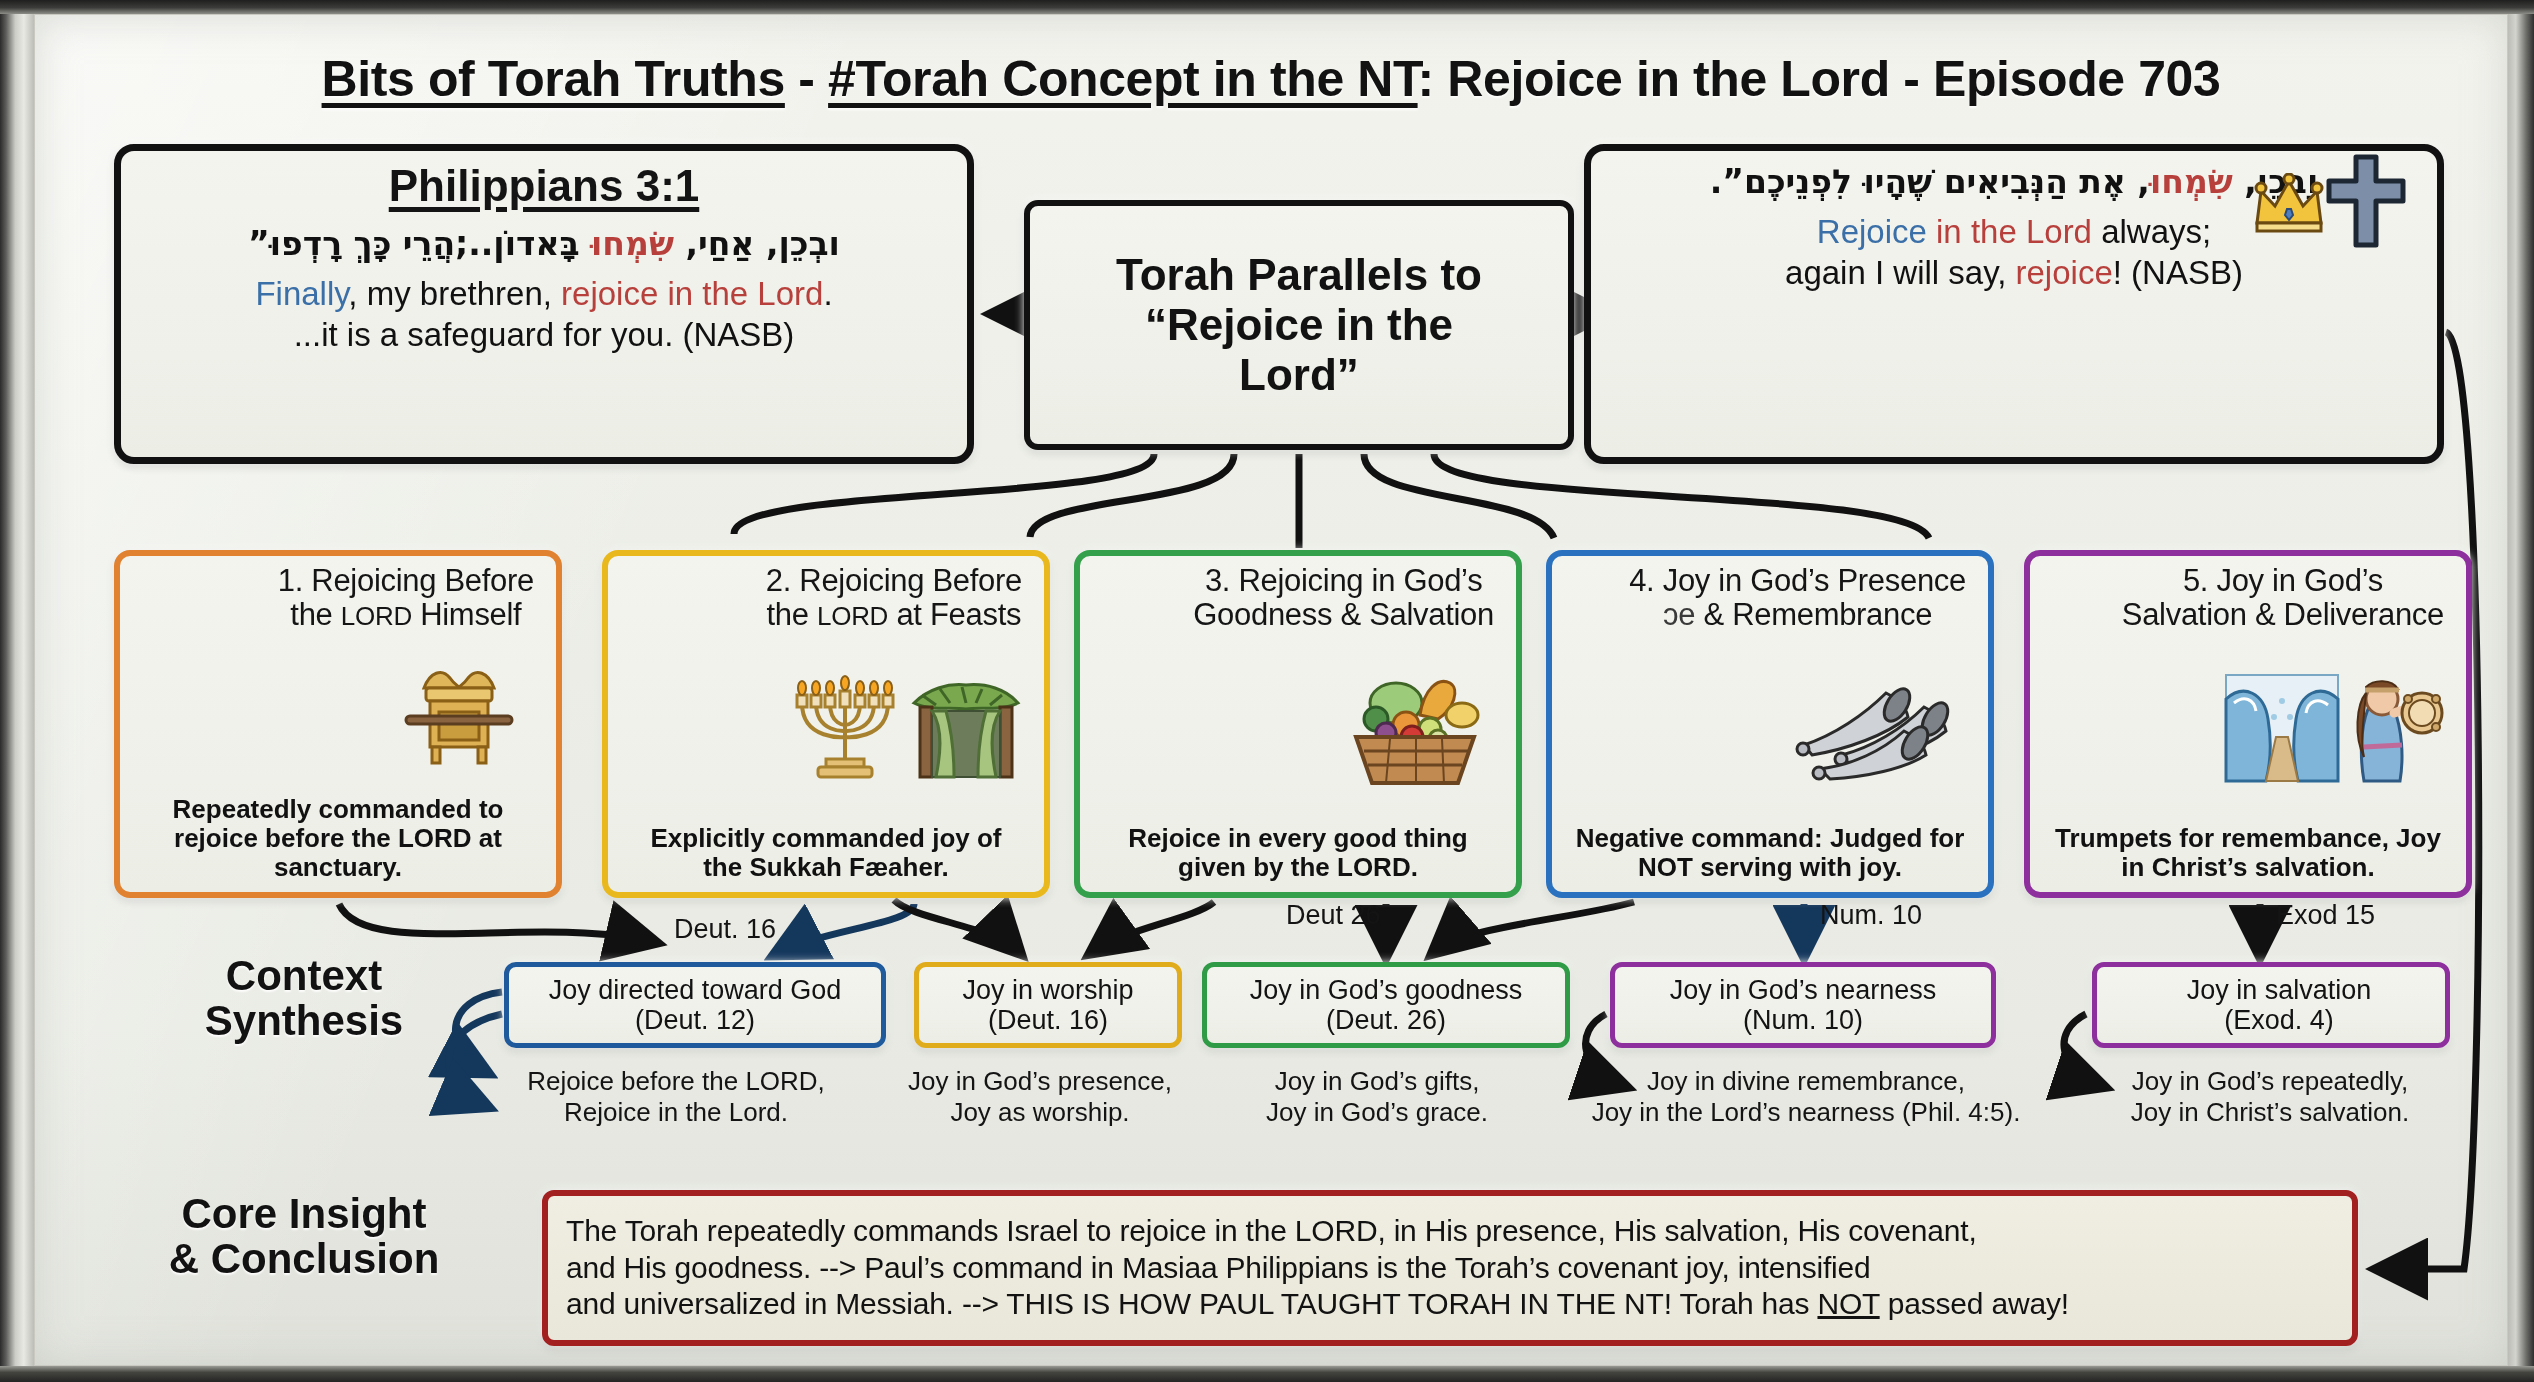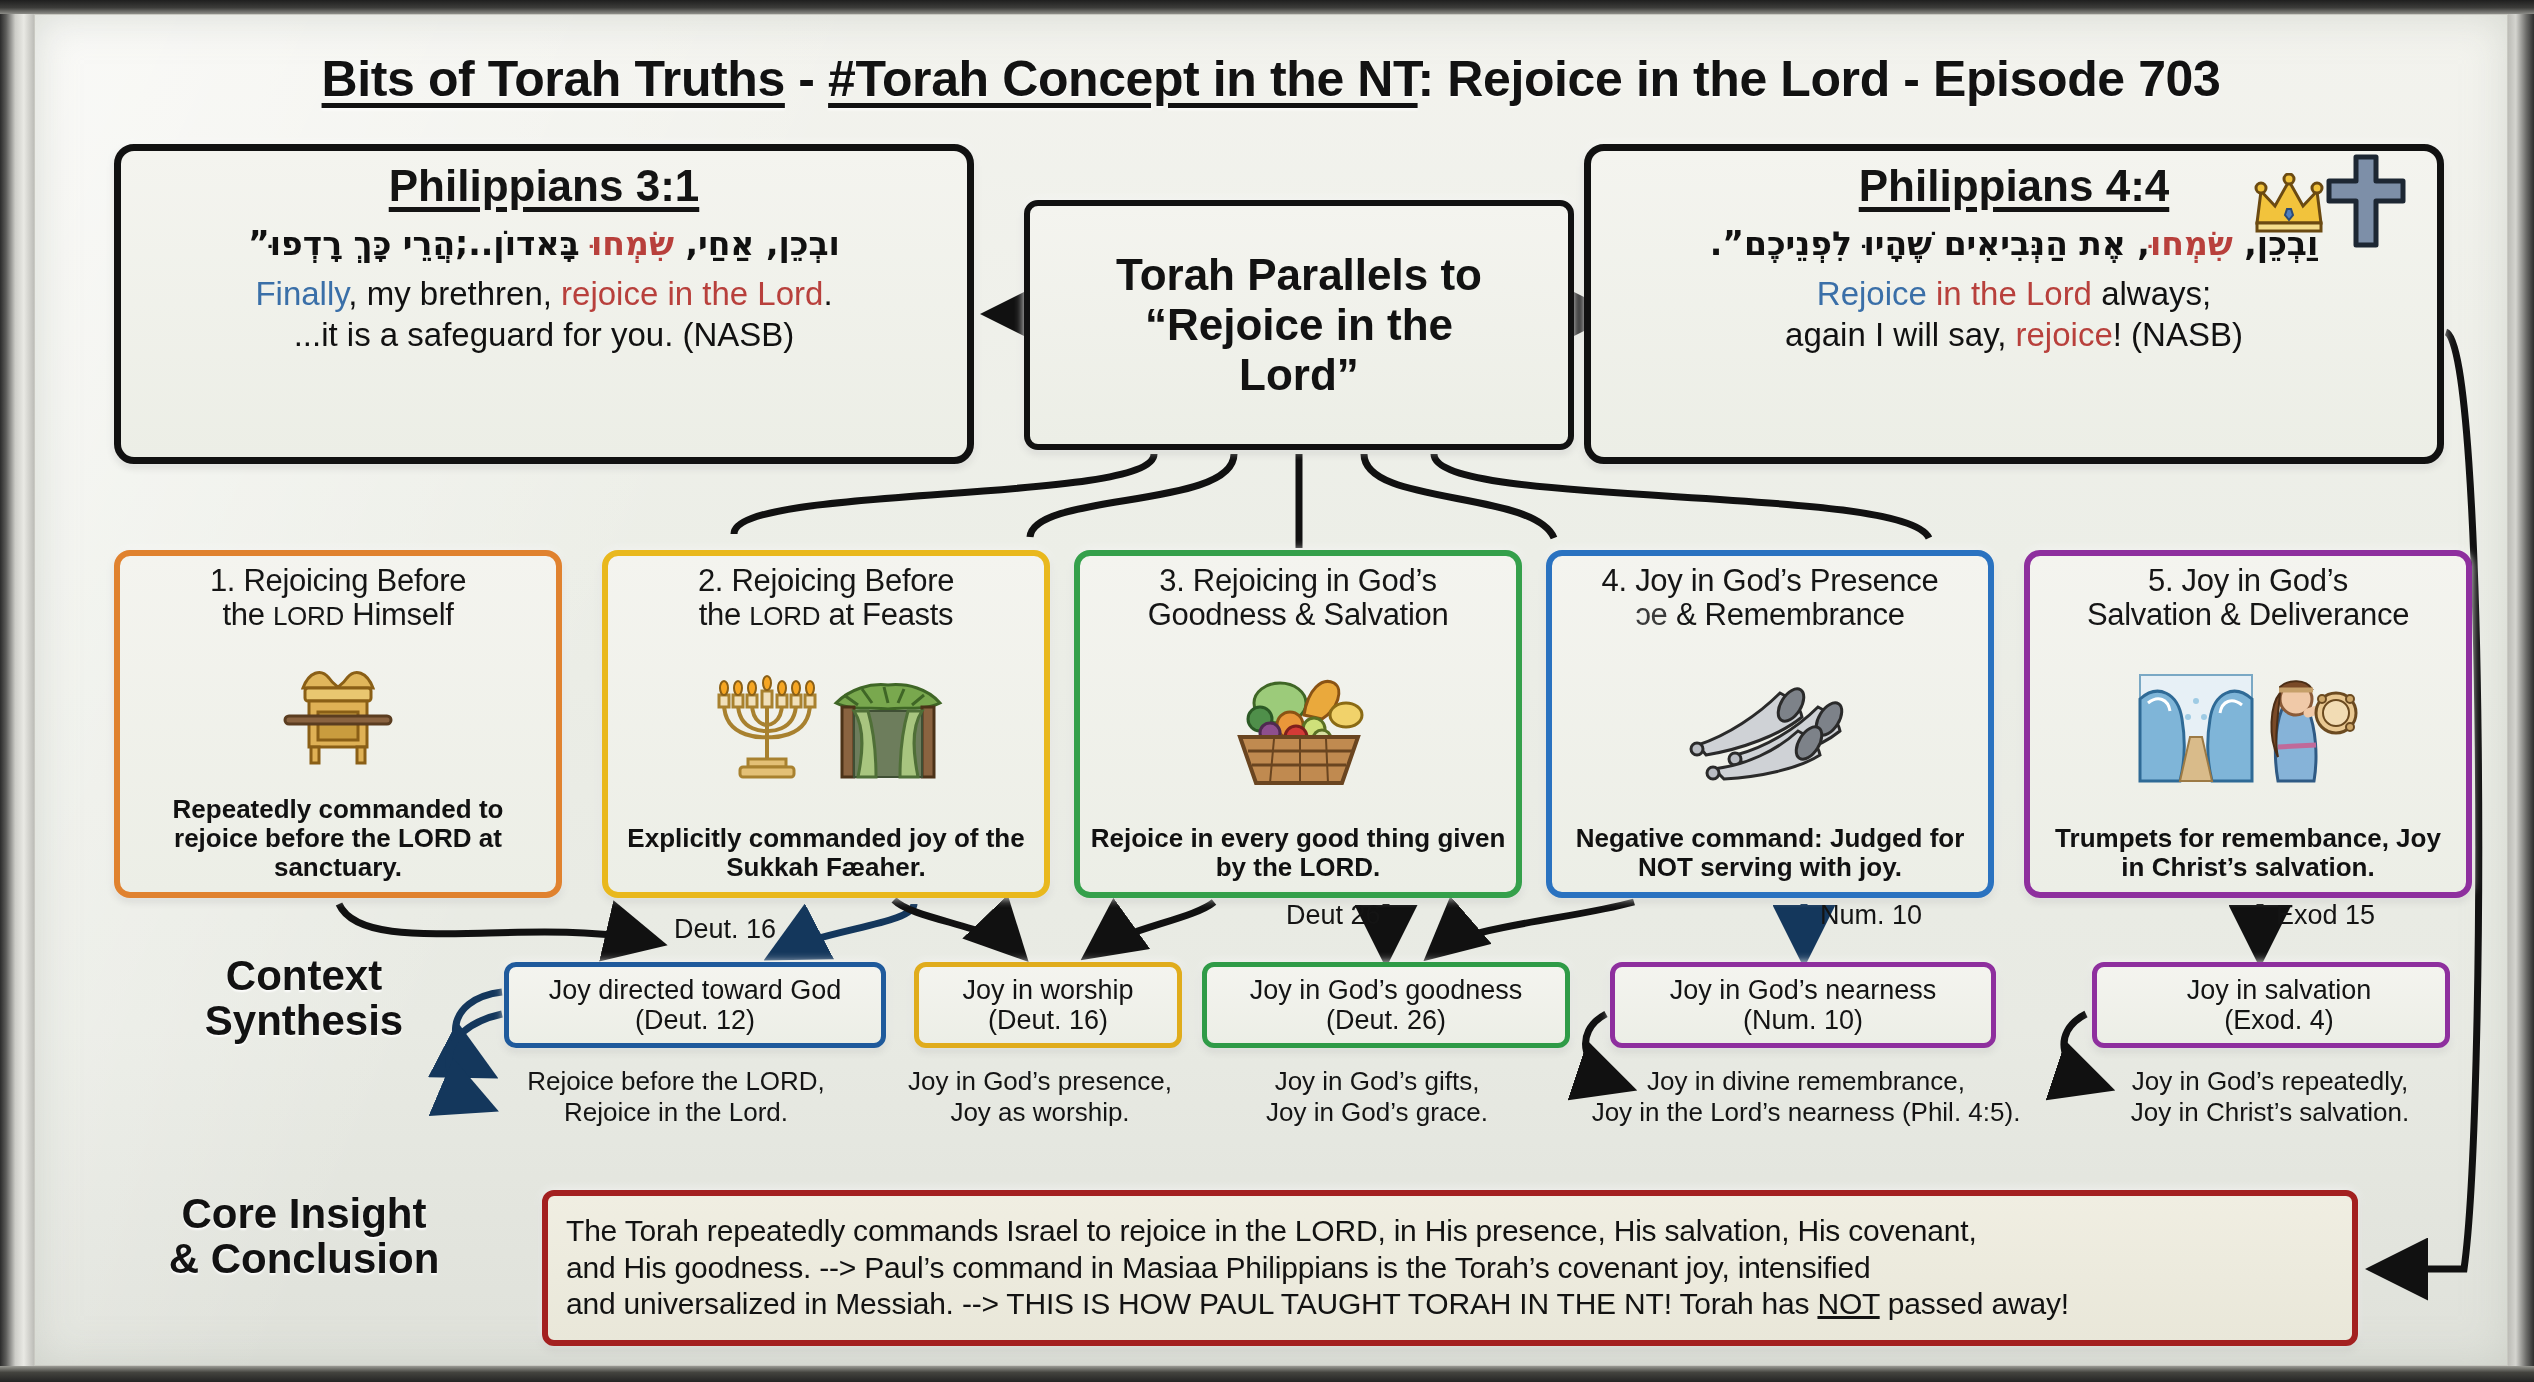--- a/index.html
+++ b/index.html
@@ -101,22 +101,22 @@
     display:flex; align-items:center; justify-content:center;
   }
   #hub .hubtxt{
     text-align:center; font-size:44px; font-weight:700; color:#121212; line-height:1.14;
   }
 
   
   .concept{
     top:536px; width:448px; height:348px;
     border-width:6px; border-style:solid; border-radius:16px;
-    display:flex; flex-direction:column; align-items:center;
-    padding:8px 10px 10px;
+    display:flex; flex-direction:column; align-items:flex-end;
+    padding:8px 22px 10px;
   }
   .concept .chead{
     text-align:center; font-size:31px; font-weight:400; color:#151515; line-height:1.1;
     letter-spacing:-.3px;
   }
   .concept .chead .sc{ font-size:26px; }
   .concept .cico{ flex:1; display:flex; align-items:center; justify-content:center; gap:6px; }
   .concept .cbody{
     text-align:center; font-size:26px; font-weight:700; color:#111; line-height:1.12;
   }
@@ -246,21 +246,20 @@
 
   <div class="card" id="hub">
     <div class="hubtxt">
       <span>Torah Parallels to</span><br>
       <span>“Rejoice in the</span><br>
       <span>Lord”</span>
     </div>
   </div>
 
   <div class="card verse" id="verse-right">
-    <div class="vtitle">Philippians 4:4</div>
 
     <svg id="crown-icon" viewBox="0 0 72 60">
       <path d="M4,50 L8,18 L22,33 L36,8 L50,33 L64,18 L68,50 Z" fill="#f2c33c" stroke="#6b4a12" stroke-width="3"></path>
       <circle cx="8" cy="15" r="5" fill="#f2c33c" stroke="#6b4a12" stroke-width="3"></circle>
       <circle cx="36" cy="6" r="5" fill="#f2c33c" stroke="#6b4a12" stroke-width="3"></circle>
       <circle cx="64" cy="15" r="5" fill="#f2c33c" stroke="#6b4a12" stroke-width="3"></circle>
       <path d="M34,36 L38,36 L40,42 L36,47 L32,42 Z" fill="#4f7fbf" stroke="#2c4a75" stroke-width="2"></path>
       <rect x="4" y="50" width="64" height="8" fill="#f5dd8b" stroke="#6b4a12" stroke-width="3"></rect>
     </svg>
 

